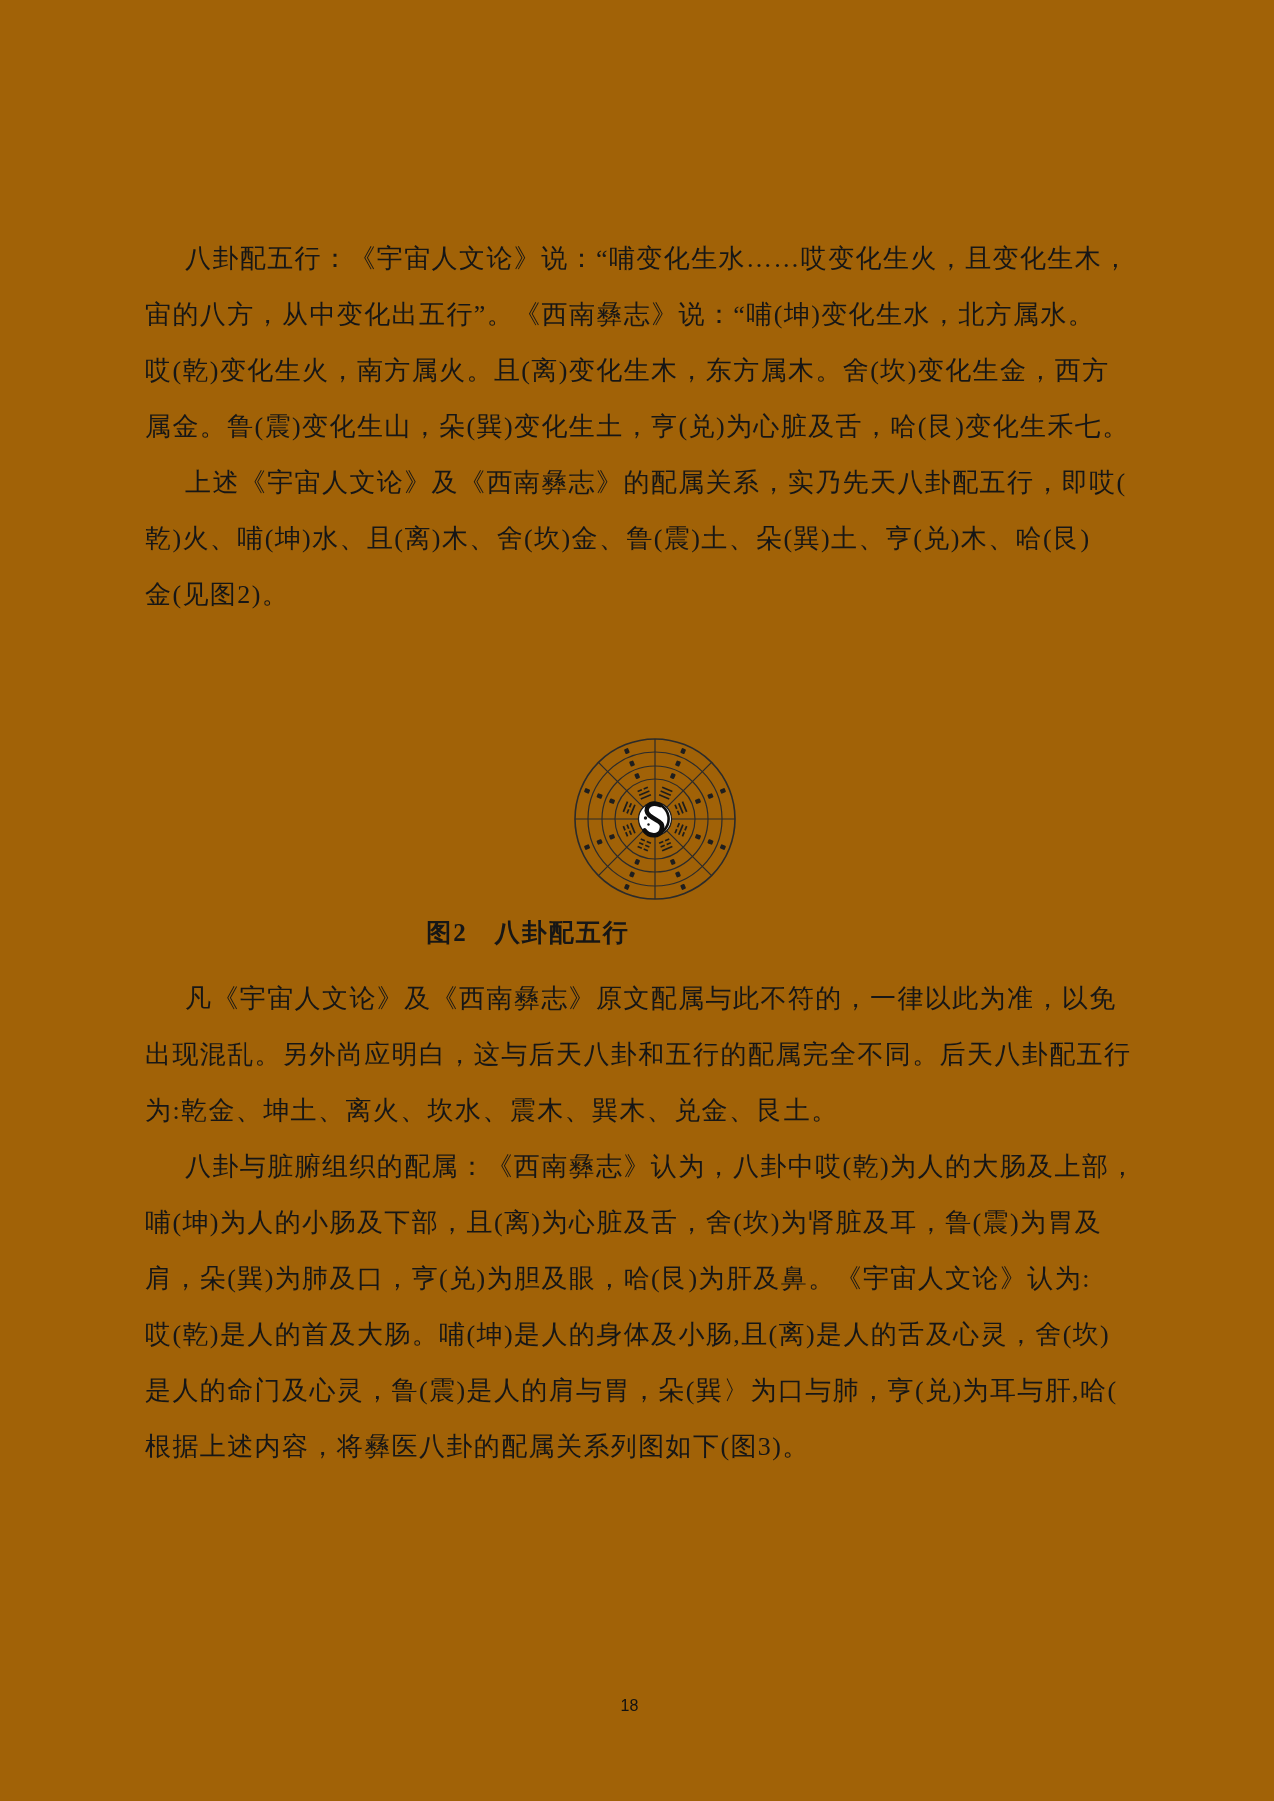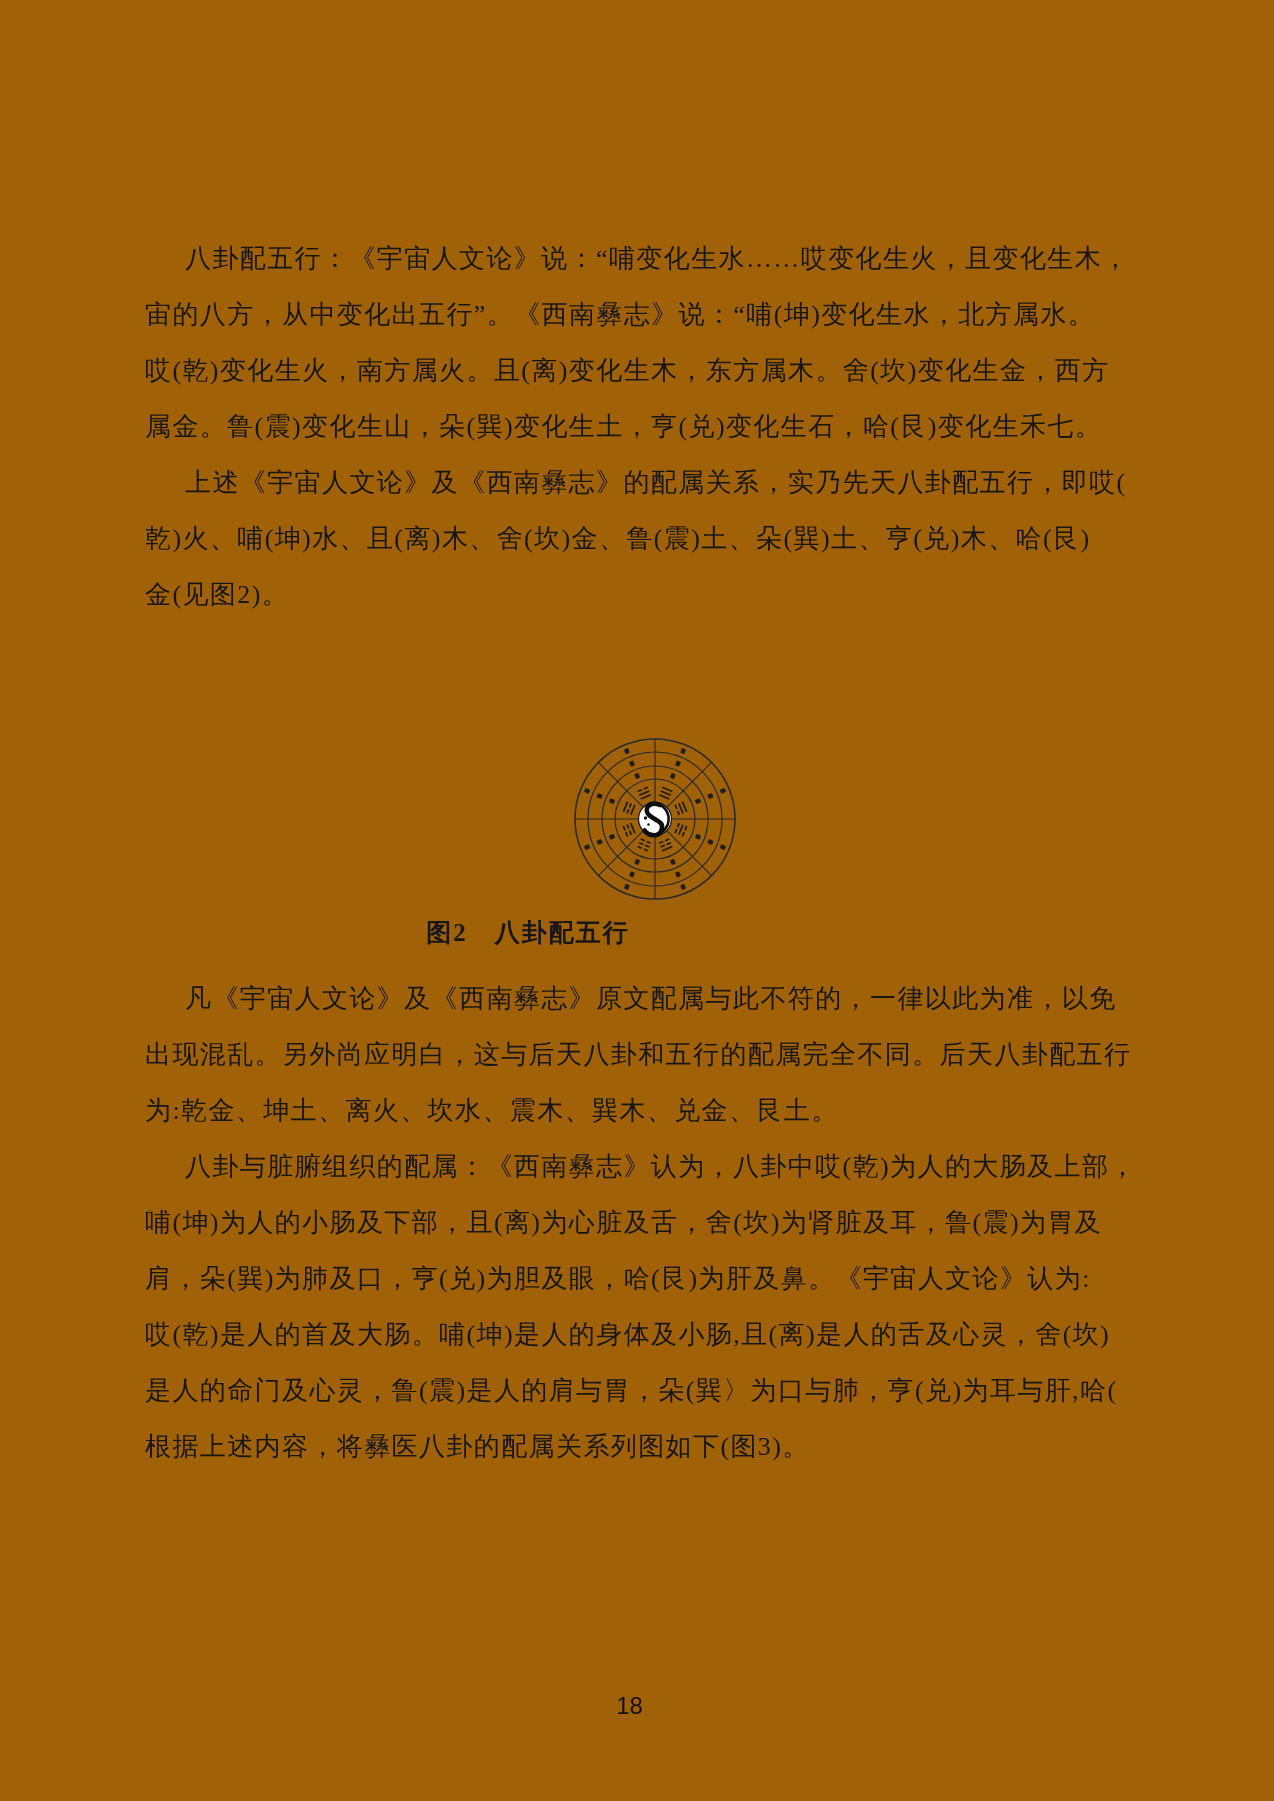--- a/index.html
+++ b/index.html
@@ -33,33 +33,33 @@
   .taiji-dot { fill:#141414; }
   .caption {
     position:absolute; top:917px; left:0; width:1056px;
     text-align:center; font-size:25px; line-height:32px;
     font-weight:bold; letter-spacing:2px;
   }
   .pageno {
     position:absolute; top:1691px; left:0; width:1259px;
     text-align:center;
     font-family:"Liberation Sans", sans-serif;
-    font-size:24px; line-height:30px; color:#111111;
+    font-size:16px; line-height:30px; color:#111111;
   }
 </style>
 </head>
 <body>
 
 <div class="page">
 
   <div class="textblock tb1">
     <div class="line indent">八卦配五行：《宇宙人文论》说：“哺变化生水……哎变化生火，且变化生木，</div>
     <div class="line">宙的八方，从中变化出五行”。《西南彝志》说：“哺(坤)变化生水，北方属水。</div>
     <div class="line">哎(乾)变化生火，南方属火。且(离)变化生木，东方属木。舍(坎)变化生金，西方</div>
-    <div class="line">属金。鲁(震)变化生山，朵(巽)变化生土，亨(兑)变化生石，哈(艮)变化生禾七。</div>
+    <div class="line">属金。鲁(震)变化生山，朵(巽)变化生土，亨(兑)为心脏及舌，哈(艮)变化生禾七。</div>
     <div class="line indent">上述《宇宙人文论》及《西南彝志》的配属关系，实乃先天八卦配五行，即哎(</div>
     <div class="line">乾)火、哺(坤)水、且(离)木、舍(坎)金、鲁(震)土、朵(巽)土、亨(兑)木、哈(艮)</div>
     <div class="line">金(见图2)。</div>
   </div>
 
   <div class="figure-wrap">
     <svg id="bagua-svg" width="170" height="170" viewBox="0 0 170 170">
       <circle class="wheel-circle outer" cx="85" cy="85" r="80"></circle>
       <circle class="wheel-circle" cx="85" cy="85" r="67"></circle>
       <circle class="wheel-circle" cx="85" cy="85" r="53"></circle>

